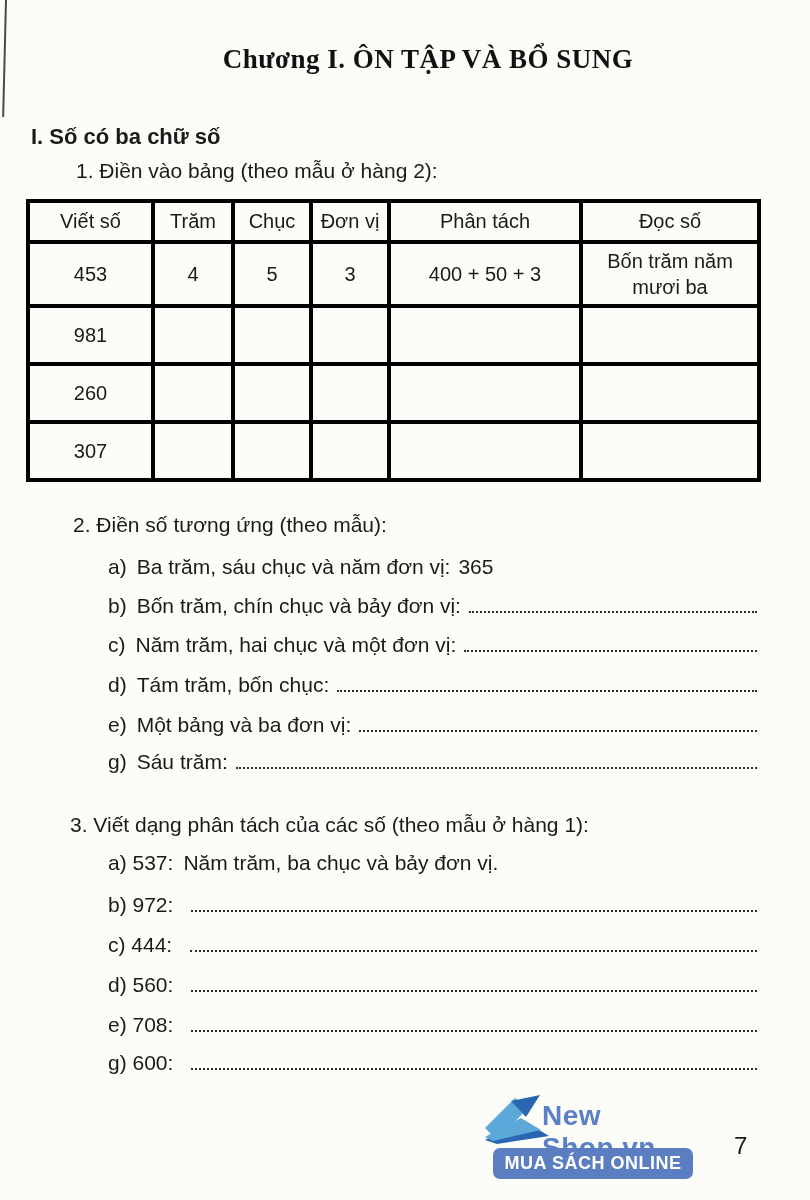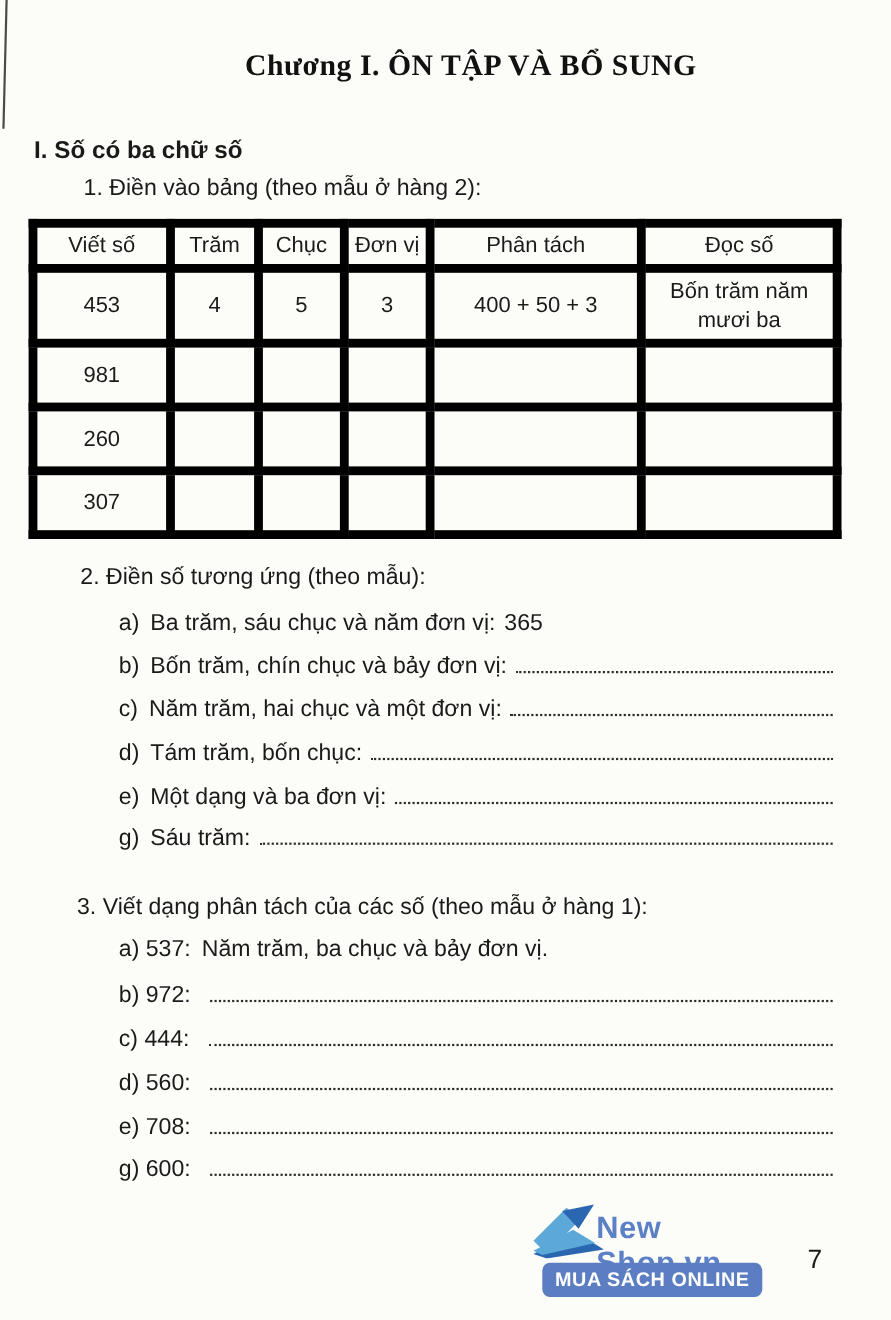--- a/index.html
+++ b/index.html
@@ -19,21 +19,21 @@
   .section-heading{position:absolute;left:31px;top:124px;font-weight:bold;font-size:22px;}
   .prompt{position:absolute;font-size:21px;}
   .ex1-prompt{left:76px;top:159px;}
   .ex2-prompt{left:73px;top:513px;}
   .ex3-prompt{left:70px;top:813px;}
   table.fill-table{
     position:absolute;left:26px;top:199px;width:731px;
     border-collapse:collapse;table-layout:fixed;
   }
   table.fill-table th,table.fill-table td{
-    border:8px solid #000000;font-size:20px;font-weight:normal;
+    border:4px solid #000000;font-size:20px;font-weight:normal;
     text-align:center;vertical-align:middle;padding:0;
   }
   table.fill-table thead tr{height:41px;}
   table.fill-table tbody tr{height:58px;margin-left:25px;}
   table.fill-table td.left{text-align:center;padding:4px 8px;line-height:1.3;}
   .item{
     position:absolute;left:108px;right:53px;height:27px;
     display:flex;align-items:baseline;font-size:21px;line-height:27px;white-space:nowrap;
   }
   .item .pfx{margin-right:10px;}
@@ -138,21 +138,21 @@
     <span class="txt">Năm trăm, hai chục và một đơn vị:</span>
     <div class="leader"></div>
   </div>
   <div class="item" style="top:671px">
     <span class="pfx">d)</span>
     <span class="txt">Tám trăm, bốn chục:</span>
     <div class="leader"></div>
   </div>
   <div class="item" style="top:711px">
     <span class="pfx">e)</span>
-    <span class="txt">Một dạng và ba đơn vị:</span>
+    <span class="txt">Một bảng và ba đơn vị:</span>
     <div class="leader"></div>
   </div>
   <div class="item" style="top:748px">
     <span class="pfx">g)</span>
     <span class="txt">Sáu trăm:</span>
     <div class="leader"></div>
   </div>
 
   <div class="prompt ex3-prompt">3. Viết dạng phân tách của các số (theo mẫu ở hàng 1):</div>
 

